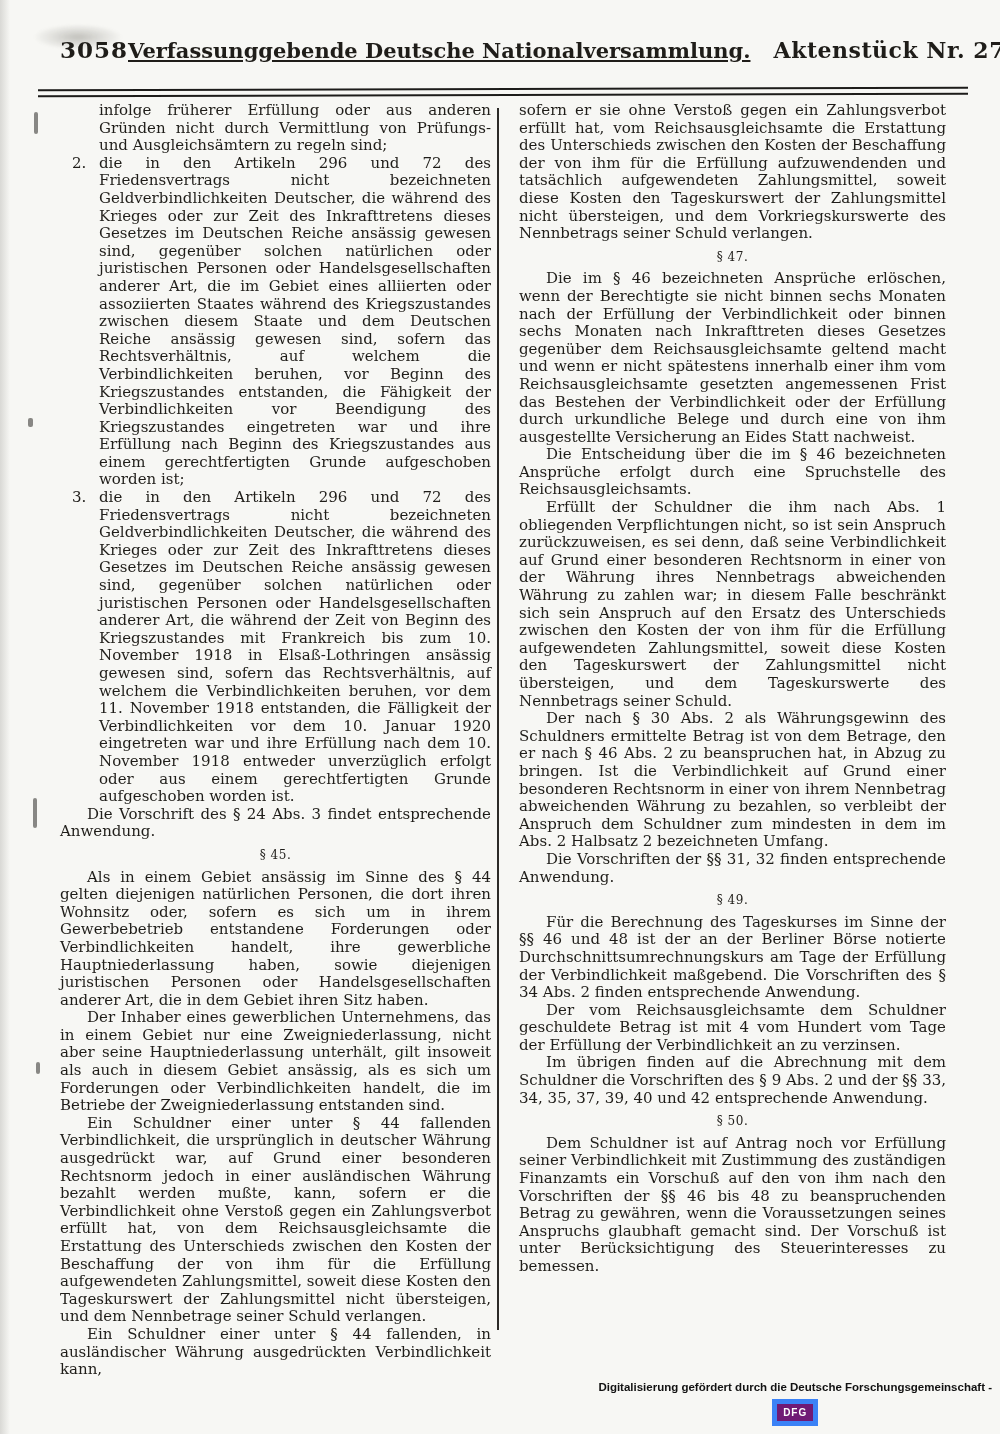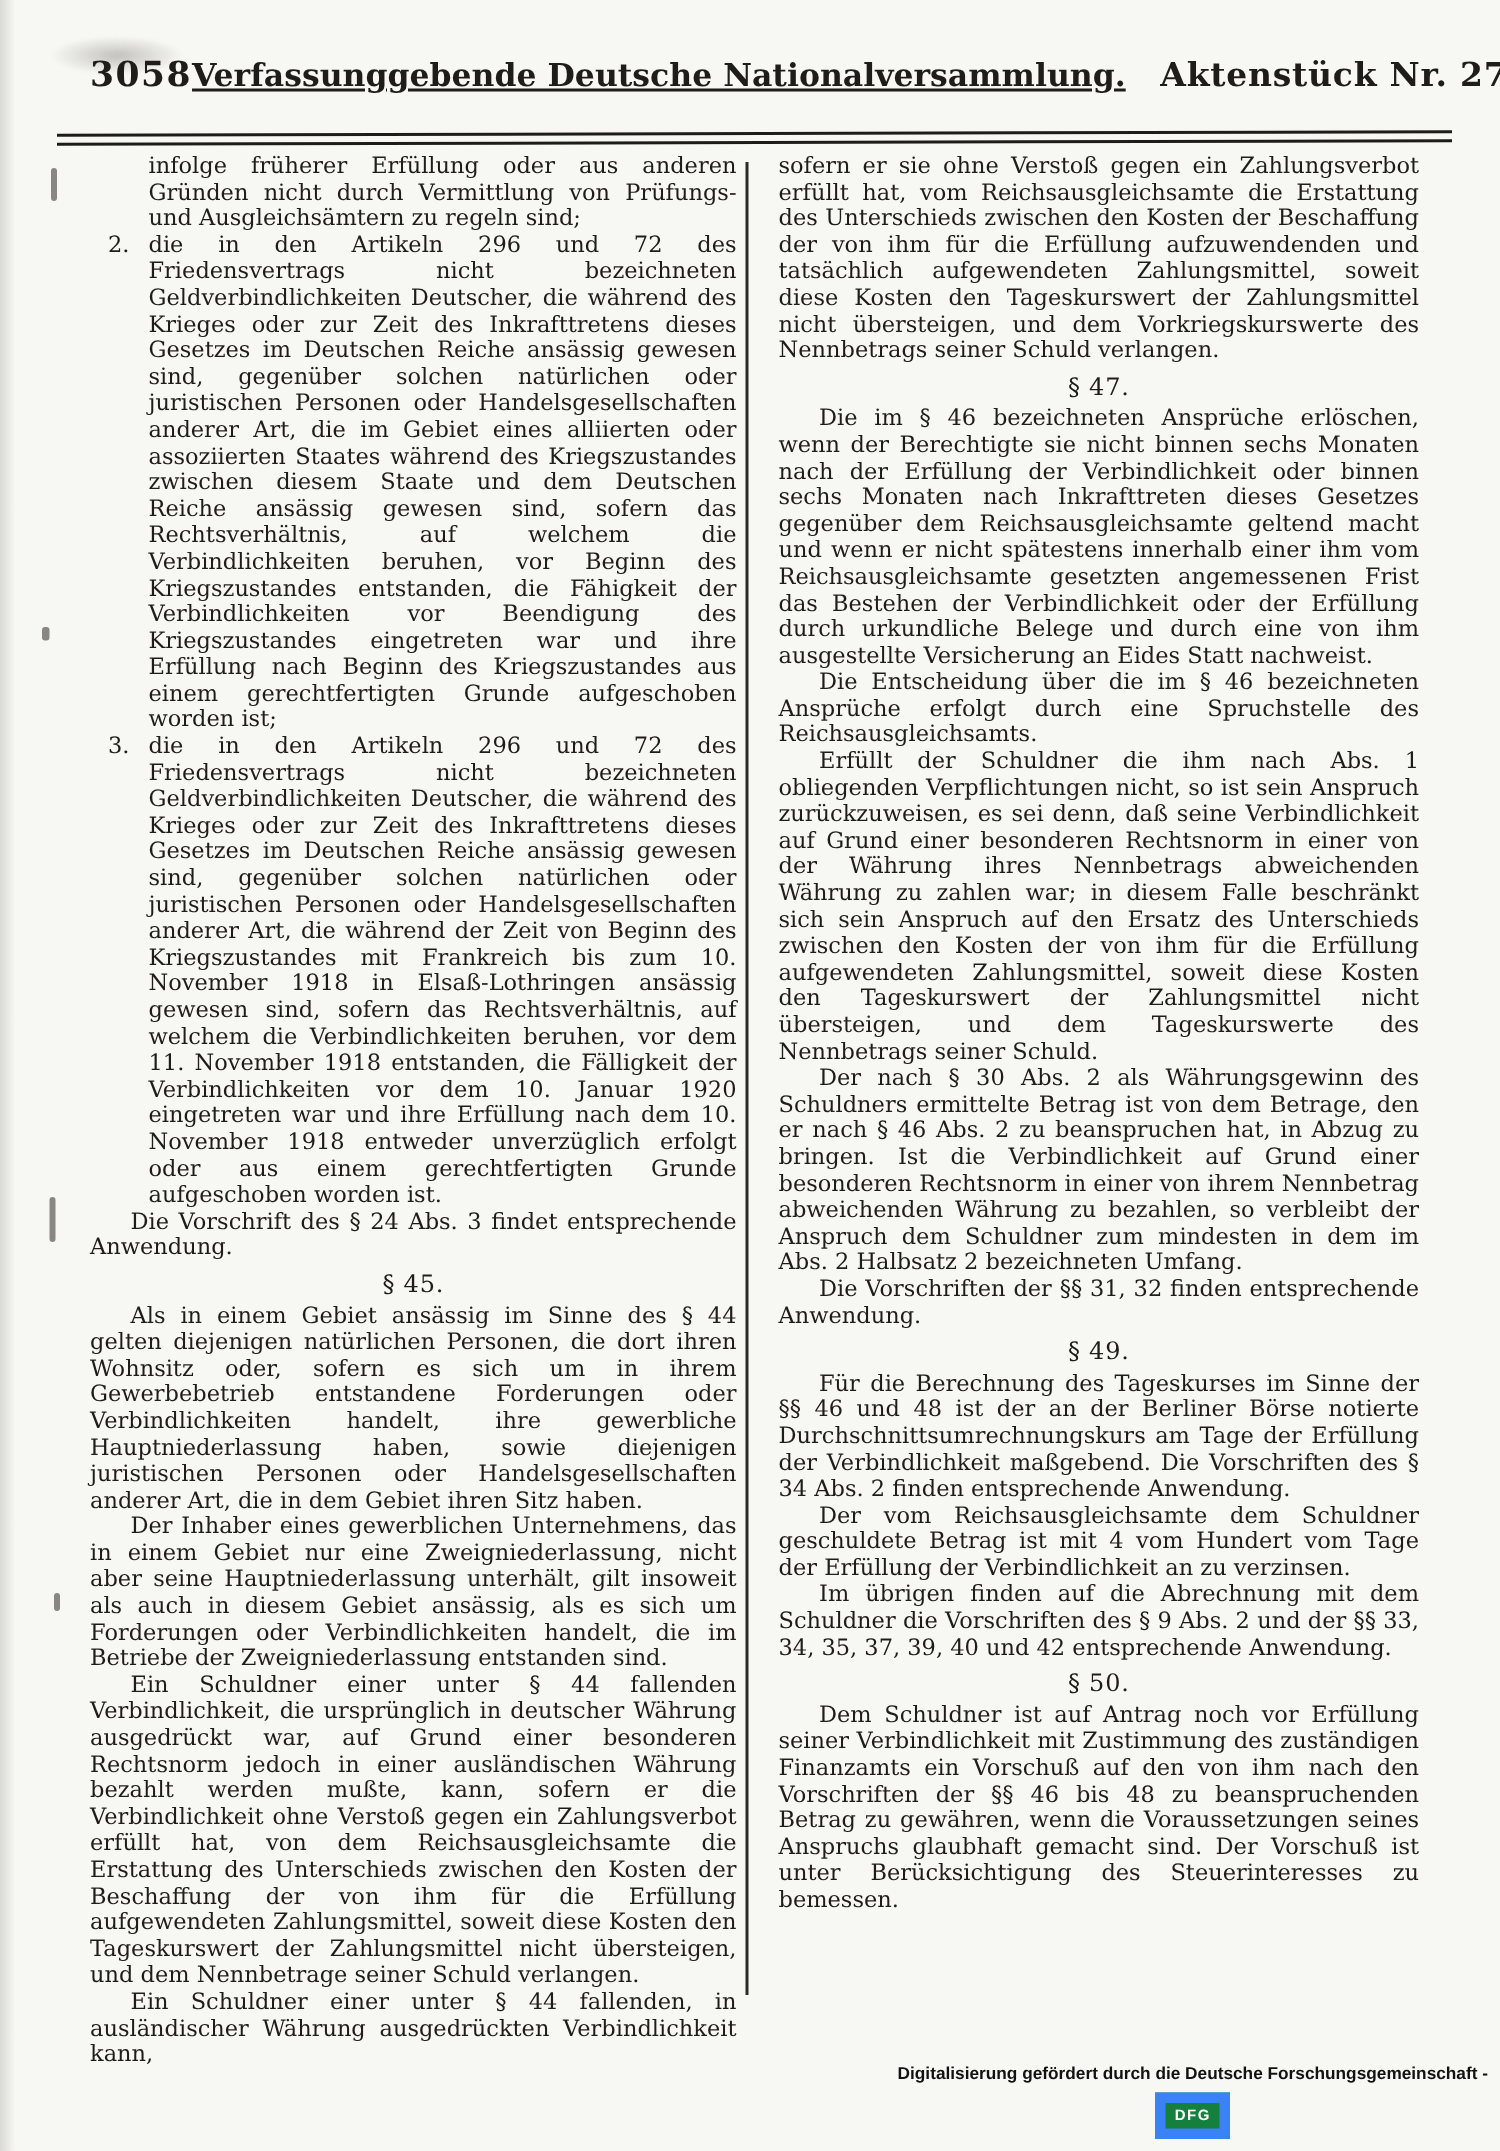--- a/index.html
+++ b/index.html
@@ -37,31 +37,31 @@
 
   
   .columns{position:absolute;top:102px;left:60px;width:886px;display:flex;}
   .col{font-size:15px;line-height:17.6px;text-align:justify;hyphens:auto;-webkit-hyphens:auto;}
   .col-left{width:431px;padding-right:13px;}
   .col-right{width:442px;padding-left:15px;flex:1;}
   .column-divider{position:absolute;left:497px;top:108px;height:1222px;width:1.5px;background:#2c2a27;}
 
   .para{text-indent:27px;margin:0;}
   .para.cont{text-indent:0;}
-  .sec-heading{text-align:center;text-indent:0;font-size:16px;margin:6px 0 4px 0;letter-spacing:.5px;}
+  .sec-heading{text-align:center;text-indent:0;font-size:12px;margin:6px 0 4px 0;letter-spacing:.5px;}
   .list-item{display:flex;margin:0 0 0 12px;}
   .list-item .marker{flex:none;width:27px;}
   .list-item .item-text{flex:1;text-align:justify;}
   .item-cont{margin-left:39px;text-indent:0;}
 
   
   .footer{position:absolute;right:8px;bottom:8px;display:flex;align-items:center;gap:6px;
     font-family:"Liberation Sans","DejaVu Sans",sans-serif;flex-direction:column;}
   .footer-credit{font-size:11.5px;font-weight:bold;color:#121212;}
-  .dfg-logo{width:36px;height:17px;background:#15803d;border:7px solid #3b82f6;
+  .dfg-logo{width:36px;height:17px;background:#701a75;border:5px solid #3b82f6;
     color:#ffffff;font-size:10px;font-weight:bold;letter-spacing:1px;
     display:flex;align-items:center;justify-content:center;}
 </style>
 </head>
 <body>
 
 <div class="edge-shade"></div>
 <div class="smudge"></div>
 <div class="speck s1"></div>
 <div class="speck s2"></div>

